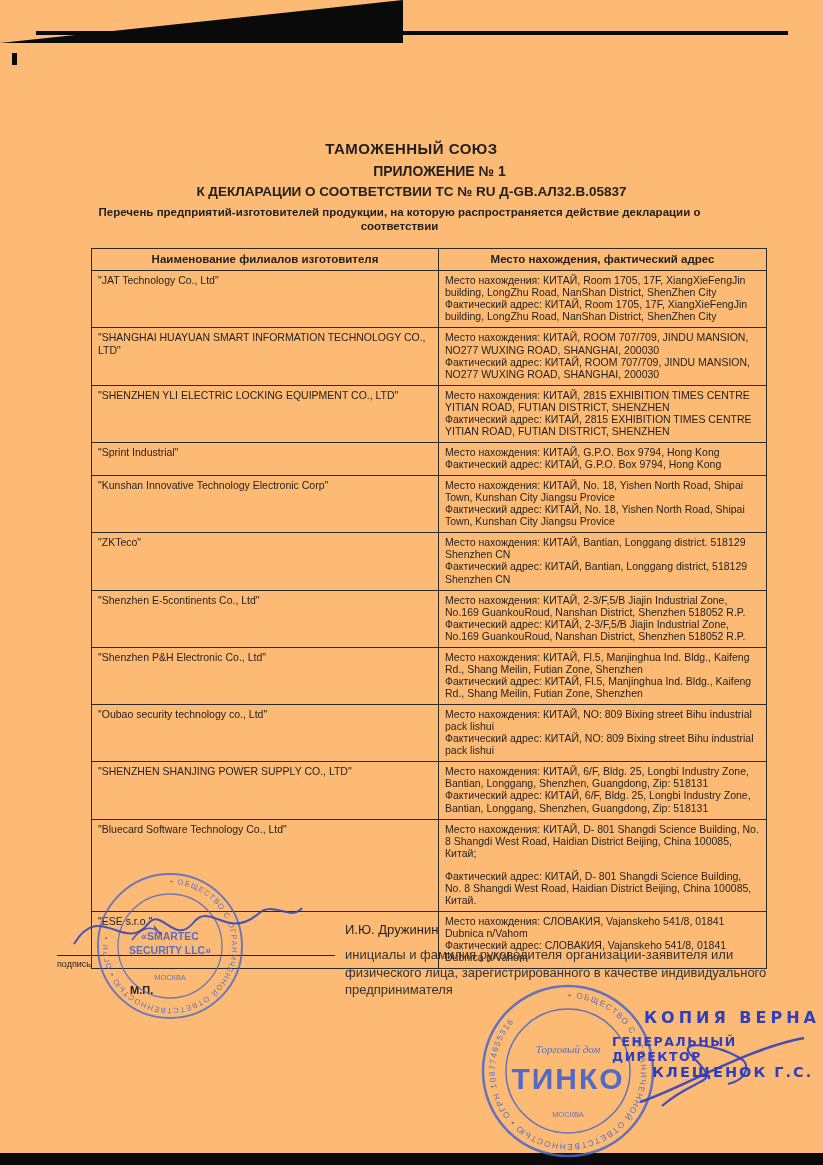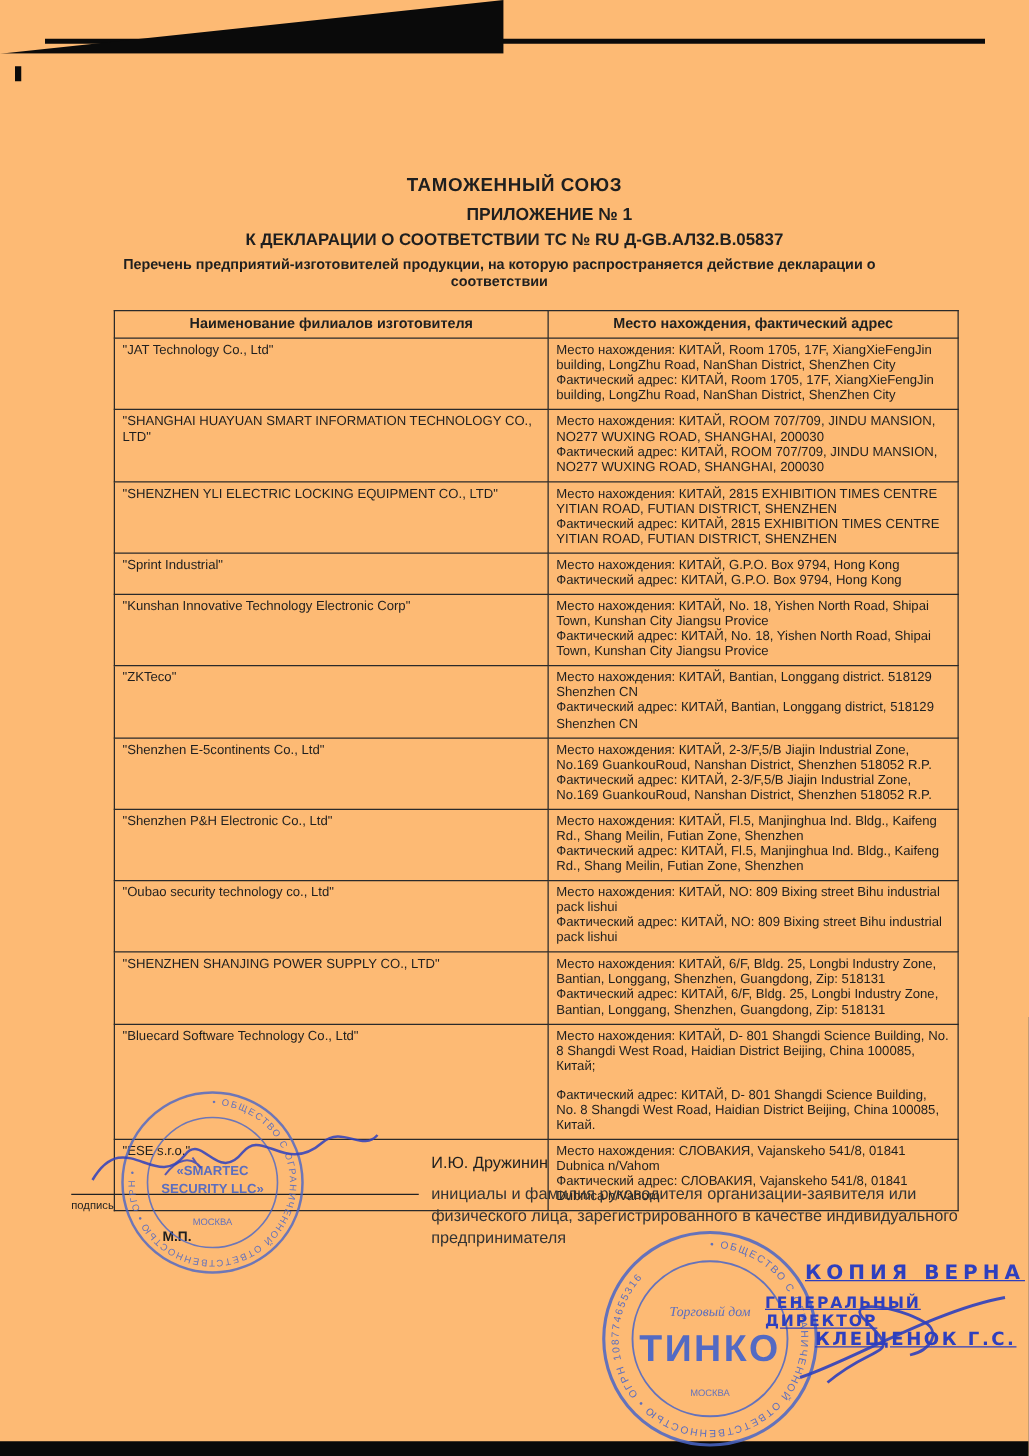--- a/index.html
+++ b/index.html
@@ -26,21 +26,21 @@
   .c-name { width:338px; }
   .addr-line { margin:0; }
 
   .sig-line { position:absolute; left:57px; top:955px; width:278px; border-top:1.5px solid #222; }
   .sig-caption { position:absolute; left:57px; top:959px; width:278px; font-size:9px; }
   .mp { position:absolute; left:130px; top:984px; font-size:11px; font-weight:bold; }
   .head-name { position:absolute; left:345px; top:922px; font-size:13px; }
   .head-caption { position:absolute; left:345px; top:946px; width:438px; font-size:13px; line-height:1.35; color:#333; }
 
   .stamp { position:absolute; }
-  .pen { position:absolute; color:#2e3fbe; font-family:"DejaVu Sans", sans-serif; font-weight:bold;text-decoration:underline; }
+  .pen { position:absolute; color:#2e3fbe; font-family:"DejaVu Sans", sans-serif; font-weight:bold; }
   #pen-line1 { left:644px; top:1008px; font-size:16px; letter-spacing:4px; }
   #pen-line2 { left:612px; top:1034px; font-size:12.5px; letter-spacing:1.5px; }
   #pen-line3 { left:652px; top:1064px; font-size:14.5px; letter-spacing:2px; }
 
   .artifact { position:absolute; background:#0a0a0a; }
   #art-top { left:36px; top:31px; width:752px; height:4px; }
   #art-left { left:12px; top:53px; width:5px; height:12px; }
   #art-bottom { left:0px; top:1153px; width:823px; height:12px; }
   #art-wedge { left:420px; top:1122px; width:403px; height:43px; background:#0a0a0a;
                clip-path:polygon(0 100%, 100% 0, 100% 100%); }

